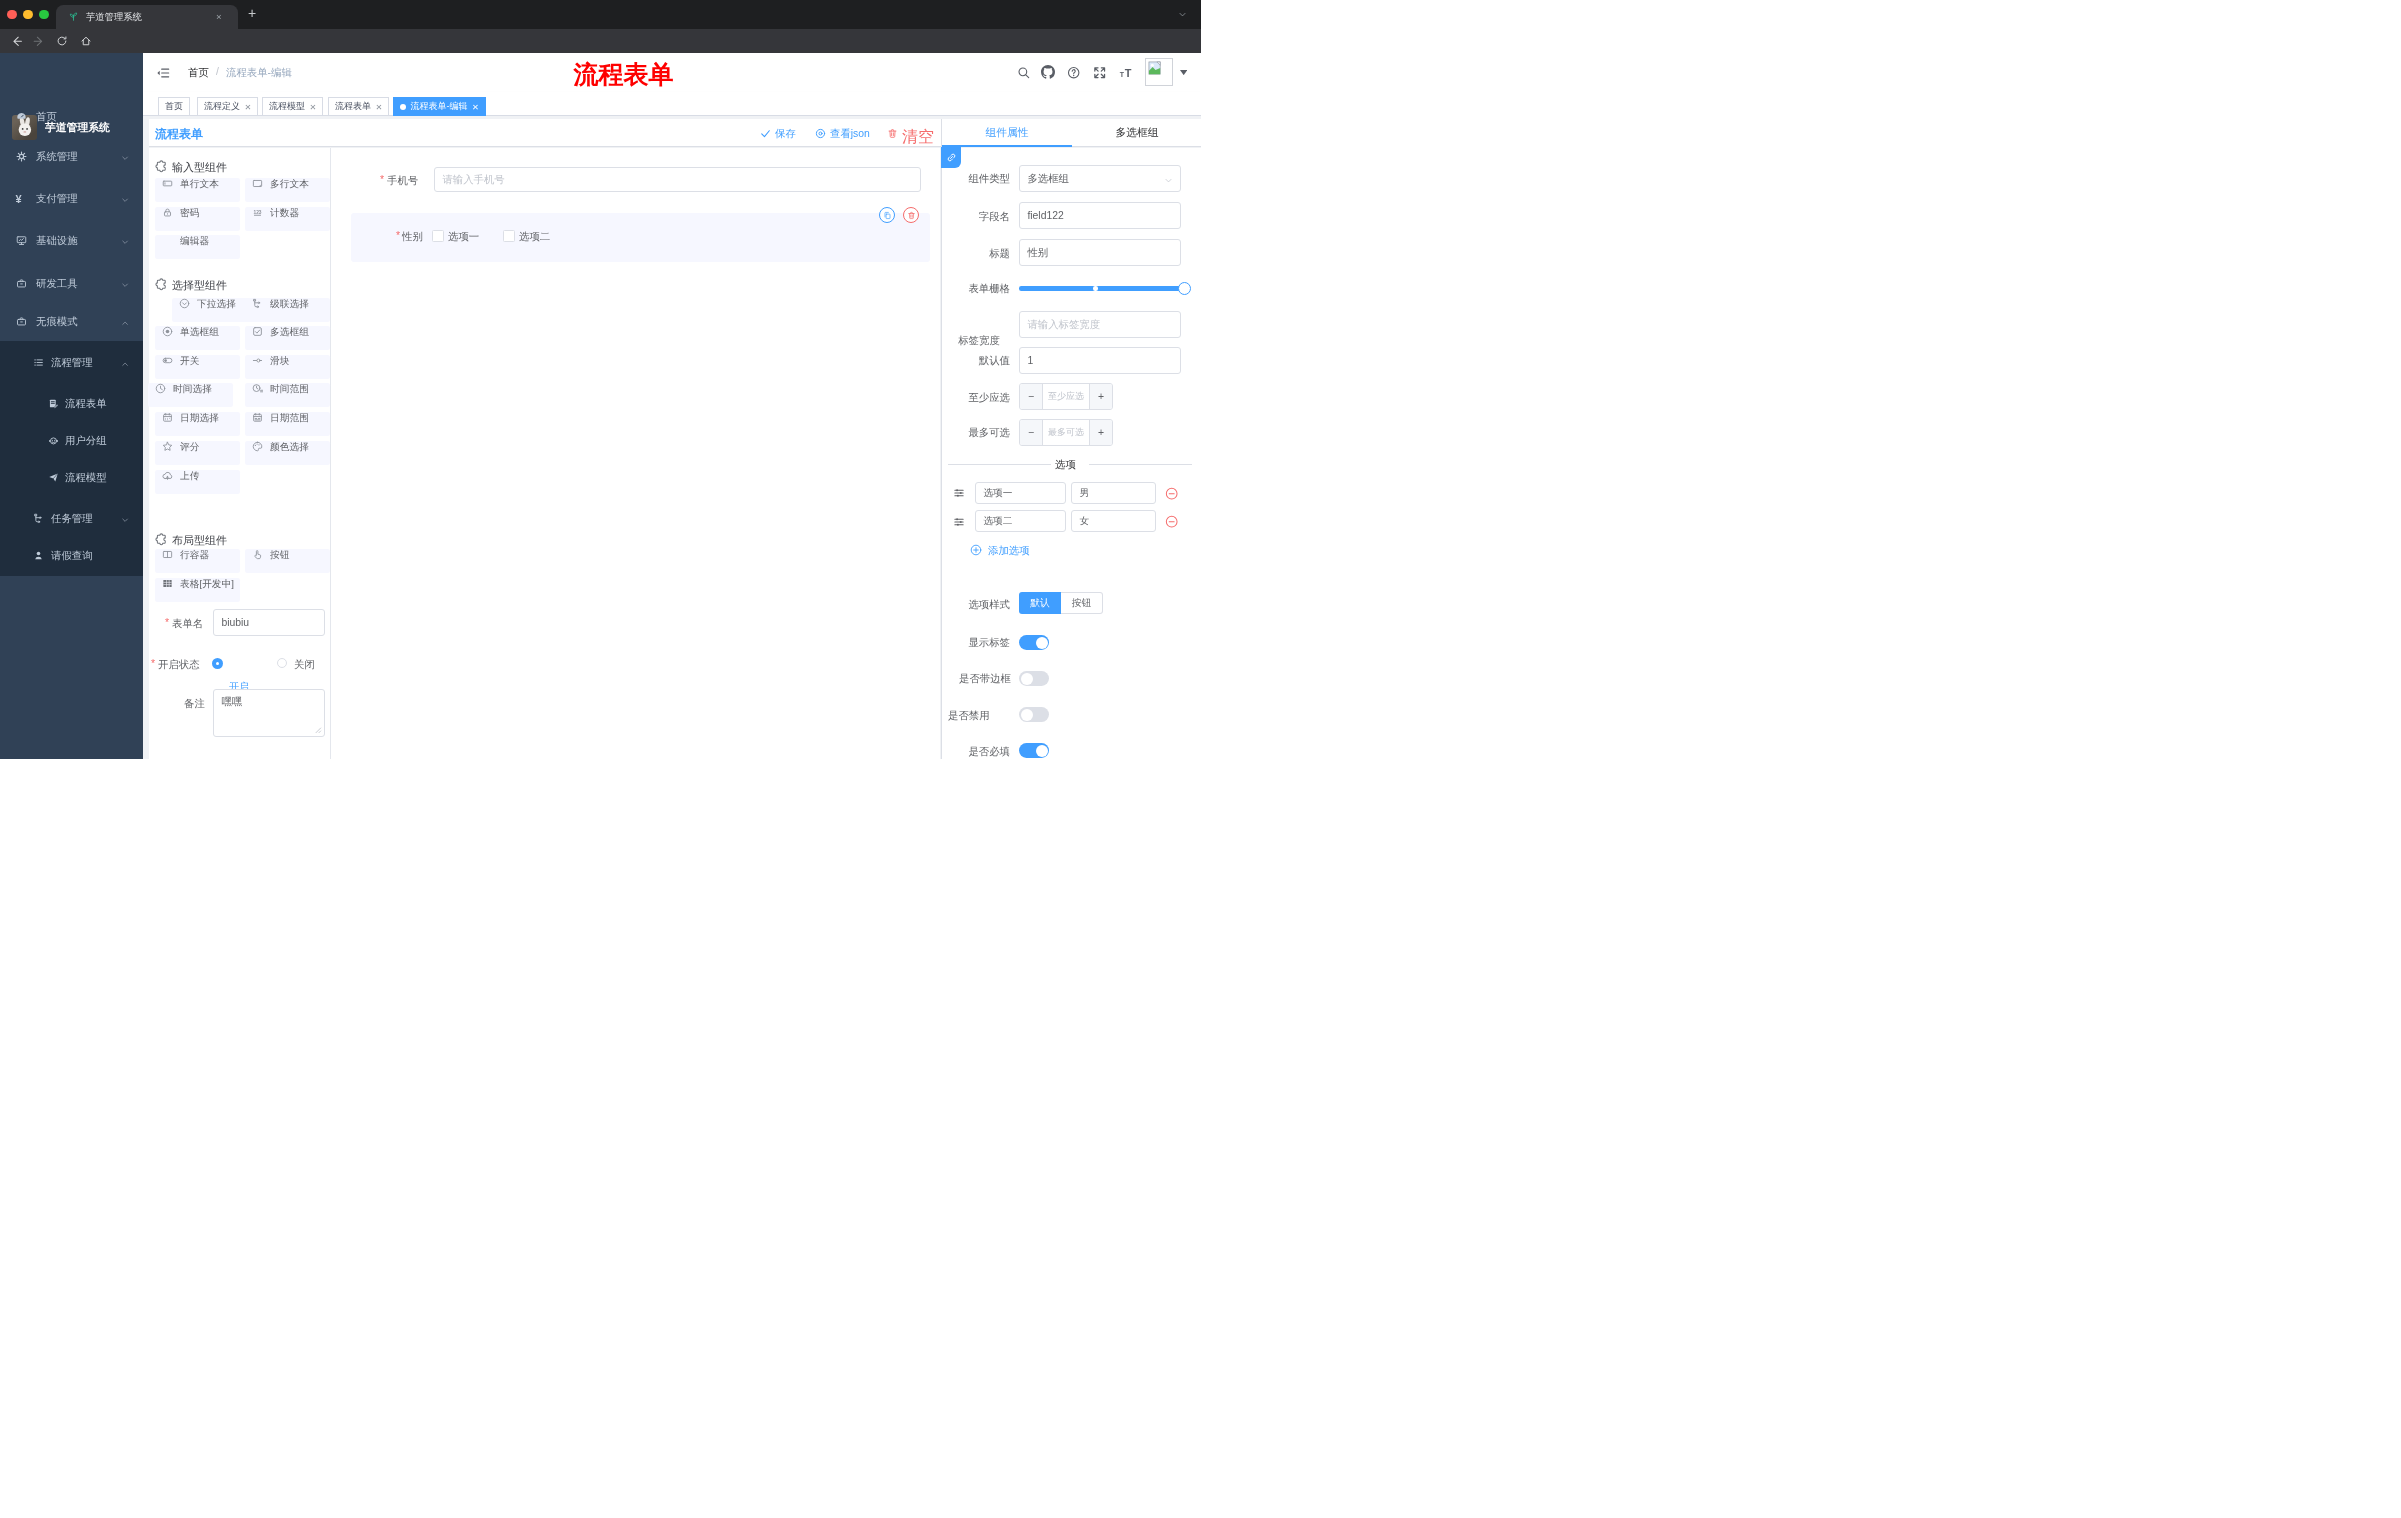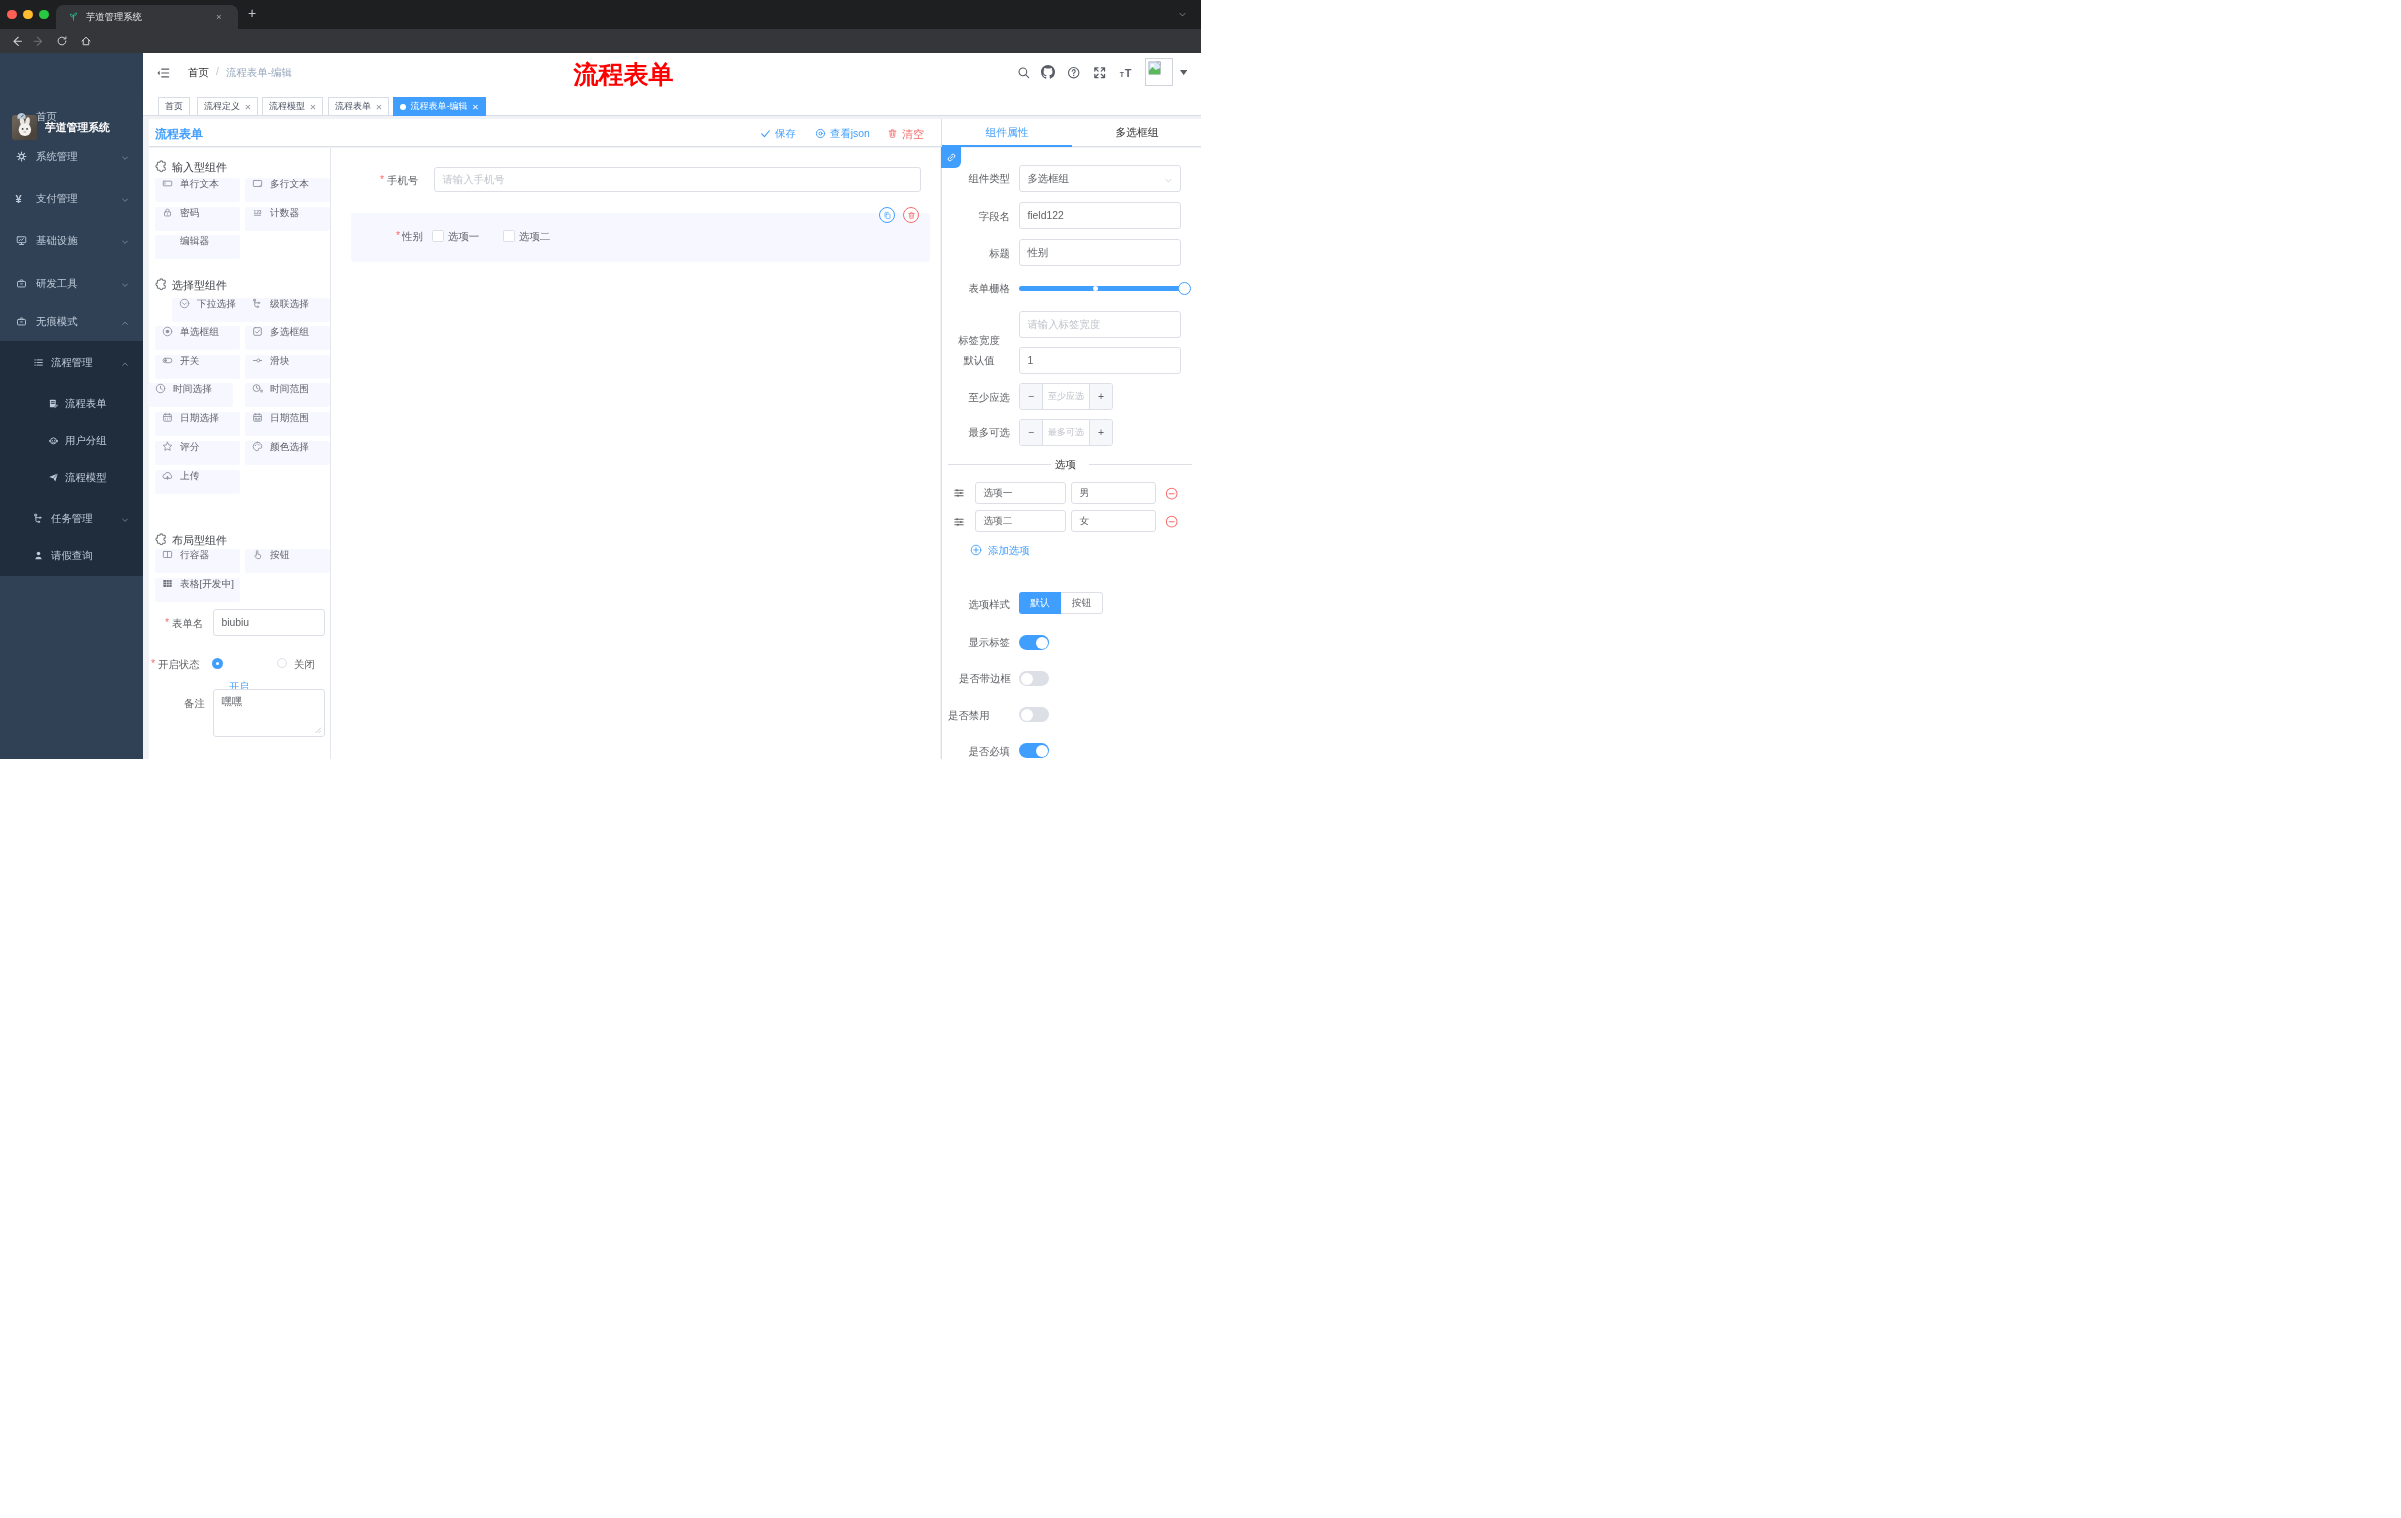--- a/index.html
+++ b/index.html
@@ -334,21 +334,21 @@
     </svg>
   <span class="abs blue" style="left:626px;top:8.2px;font-size:10.4px;cursor:pointer">保存</span>
   <svg class="ic abs" style="left:666px;top:9px;color:#409EFF;stroke-width:1.4" width="11" height="11" viewBox="0 0 16 16">
       <circle cx="8" cy="8" r="6"></circle>
       <circle cx="8" cy="8" r="2.2"></circle>
     </svg>
   <span class="abs blue" style="left:681px;top:8.2px;font-size:10.4px;cursor:pointer">查看json</span>
   <svg class="ic abs redtxt" style="left:738px;top:9px;stroke-width:1.2" width="11" height="11" viewBox="0 0 16 16">
       <path d="M3 4.5h10 M6.4 4.5V3.2a.8.8 0 0 1 .8-.8h1.6a.8.8 0 0 1 .8.8v1.3 M4.3 4.5l.5 8.1a1 1 0 0 0 1 .9h4.4a1 1 0 0 0 1-.9l.5-8.1 M6.7 7v4 M9.3 7v4"></path>
     </svg>
-  <span class="abs redtxt" style="left:753px;top:8.2px;font-size:11px;cursor:pointer">清空</span>
+  <span class="abs redtxt" style="left:753px;top:8.2px;font-size:16px;cursor:pointer">清空</span>
 </div>
 
 <div class="abs ptabs">
   <span class="abs" style="left:0;width:130px;text-align:center;top:7.4px;font-size:10.8px;color:#409EFF;cursor:pointer">组件属性</span>
   <span class="abs" style="left:130px;width:130px;text-align:center;top:7.4px;font-size:10.8px;color:#303133;cursor:pointer">多选框组</span>
   <span class="abs" style="left:0;top:26px;width:130px;height:1.9px;background:#409EFF"></span>
 </div>
 
 <div class="abs palette"></div>
 <div class="abs canvas"></div>
@@ -586,21 +586,21 @@
 <input class="abs inp" style="left: 1019px; top: 239px; width: 162px; height: 27px;" value="性别">
 
 <span class="abs lbl" style="left:948px;top:282px;width:62px;text-align:right">表单栅格</span>
 <div class="abs" style="left:1019px;top:286px;width:169px;height:4.5px;border-radius:2.2px;background:#409EFF"></div>
 <span class="abs" style="left:1093px;top:286px;width:4.5px;height:4.5px;border-radius:50%;background:#fff"></span>
 <span class="abs" style="left:1178px;top:282px;width:13.4px;height:13.4px;border-radius:50%;background:#fff;border:1.9px solid #409EFF"></span>
 
 <span class="abs lbl" style="left:948px;top:334px;width:62px;text-align:center">标签宽度</span>
 <input class="abs inp" style="left: 1019px; top: 311px; width: 162px; height: 27px;" placeholder="请输入标签宽度">
 
-<span class="abs lbl" style="left:948px;top:354px;width:62px;text-align:center">默认值</span>
+<span class="abs lbl" style="left:948px;top:354px;width:62px;text-align:right">默认值</span>
 <input class="abs inp" style="left: 1019px; top: 347px; width: 162px; height: 27px;" value="1">
 
 <span class="abs lbl" style="left:948px;top:391px;width:62px;text-align:right">至少应选</span>
 <div class="abs" style="left:1019px;top:383px;width:94px;height:27px;border:0.7px solid #dcdfe6;border-radius:3px;background:#fff;display:flex">
   <span class="stepbtn" style="width:23px;border-right:0.7px solid #dcdfe6;border-radius:2.2px 0 0 2.2px">−</span>
   <span style="flex:1;display:flex;align-items:center;justify-content:center;font-size:9px;color:#c0c4cc">至少应选</span>
   <span class="stepbtn" style="width:23px;border-left:0.7px solid #dcdfe6;border-radius:0 2.2px 2.2px 0">+</span>
 </div>
 
 <span class="abs lbl" style="left:948px;top:426px;width:62px;text-align:right">最多可选</span>

